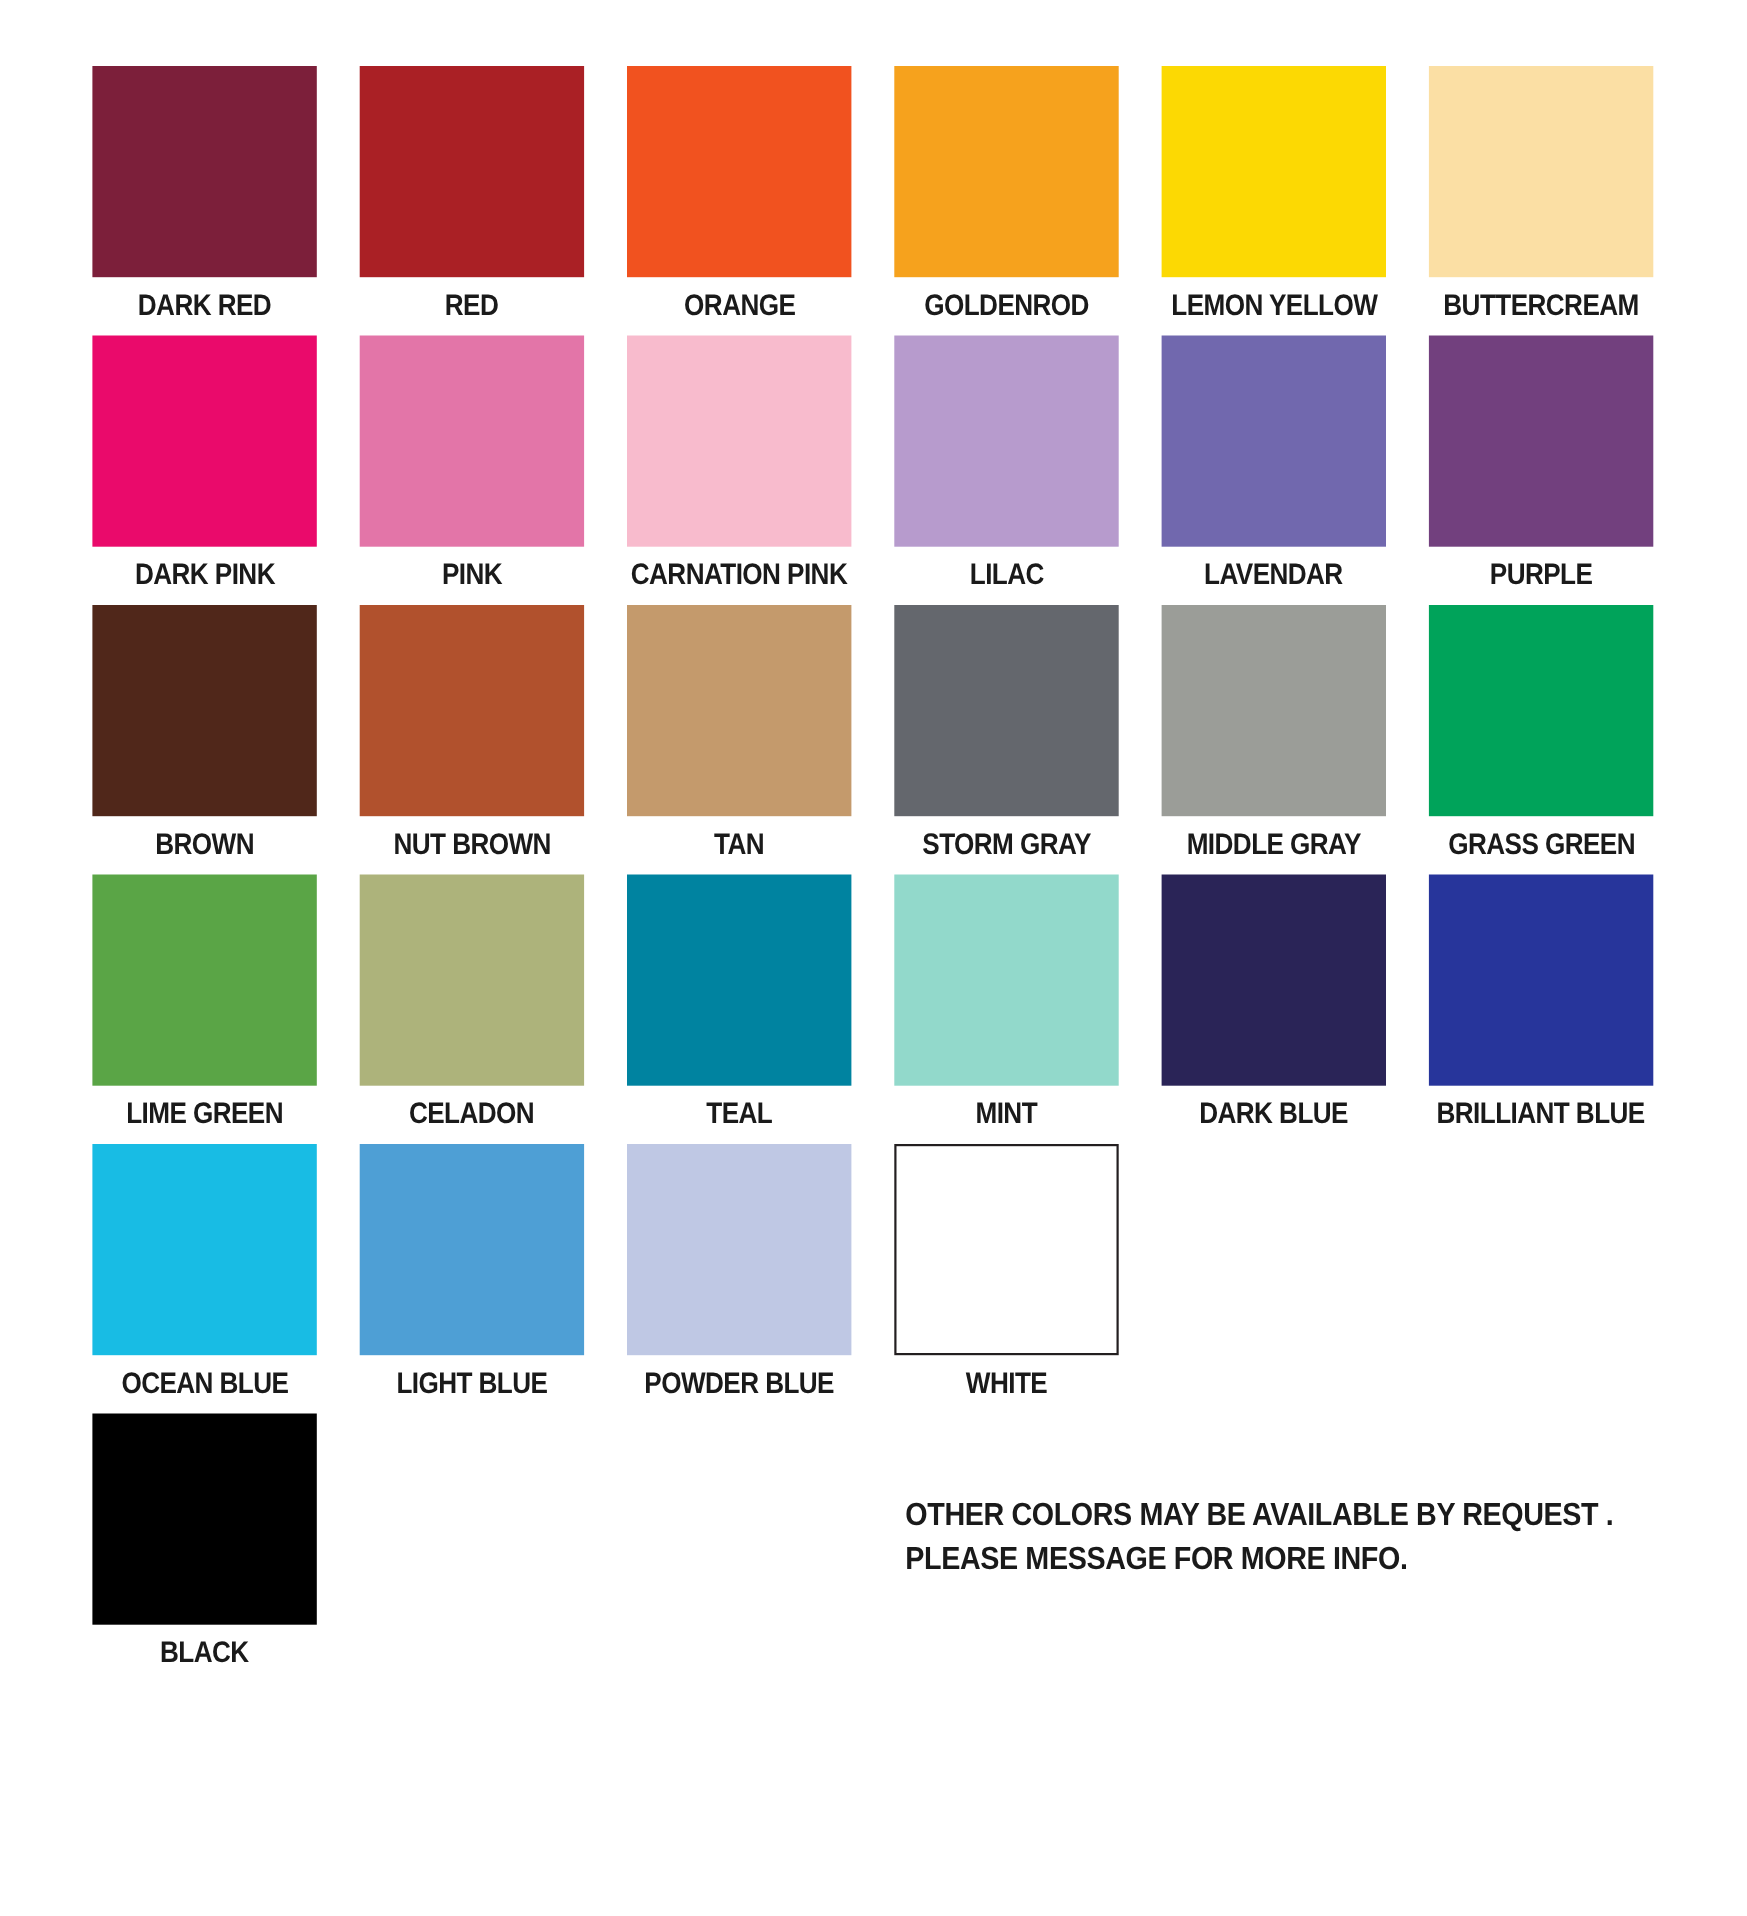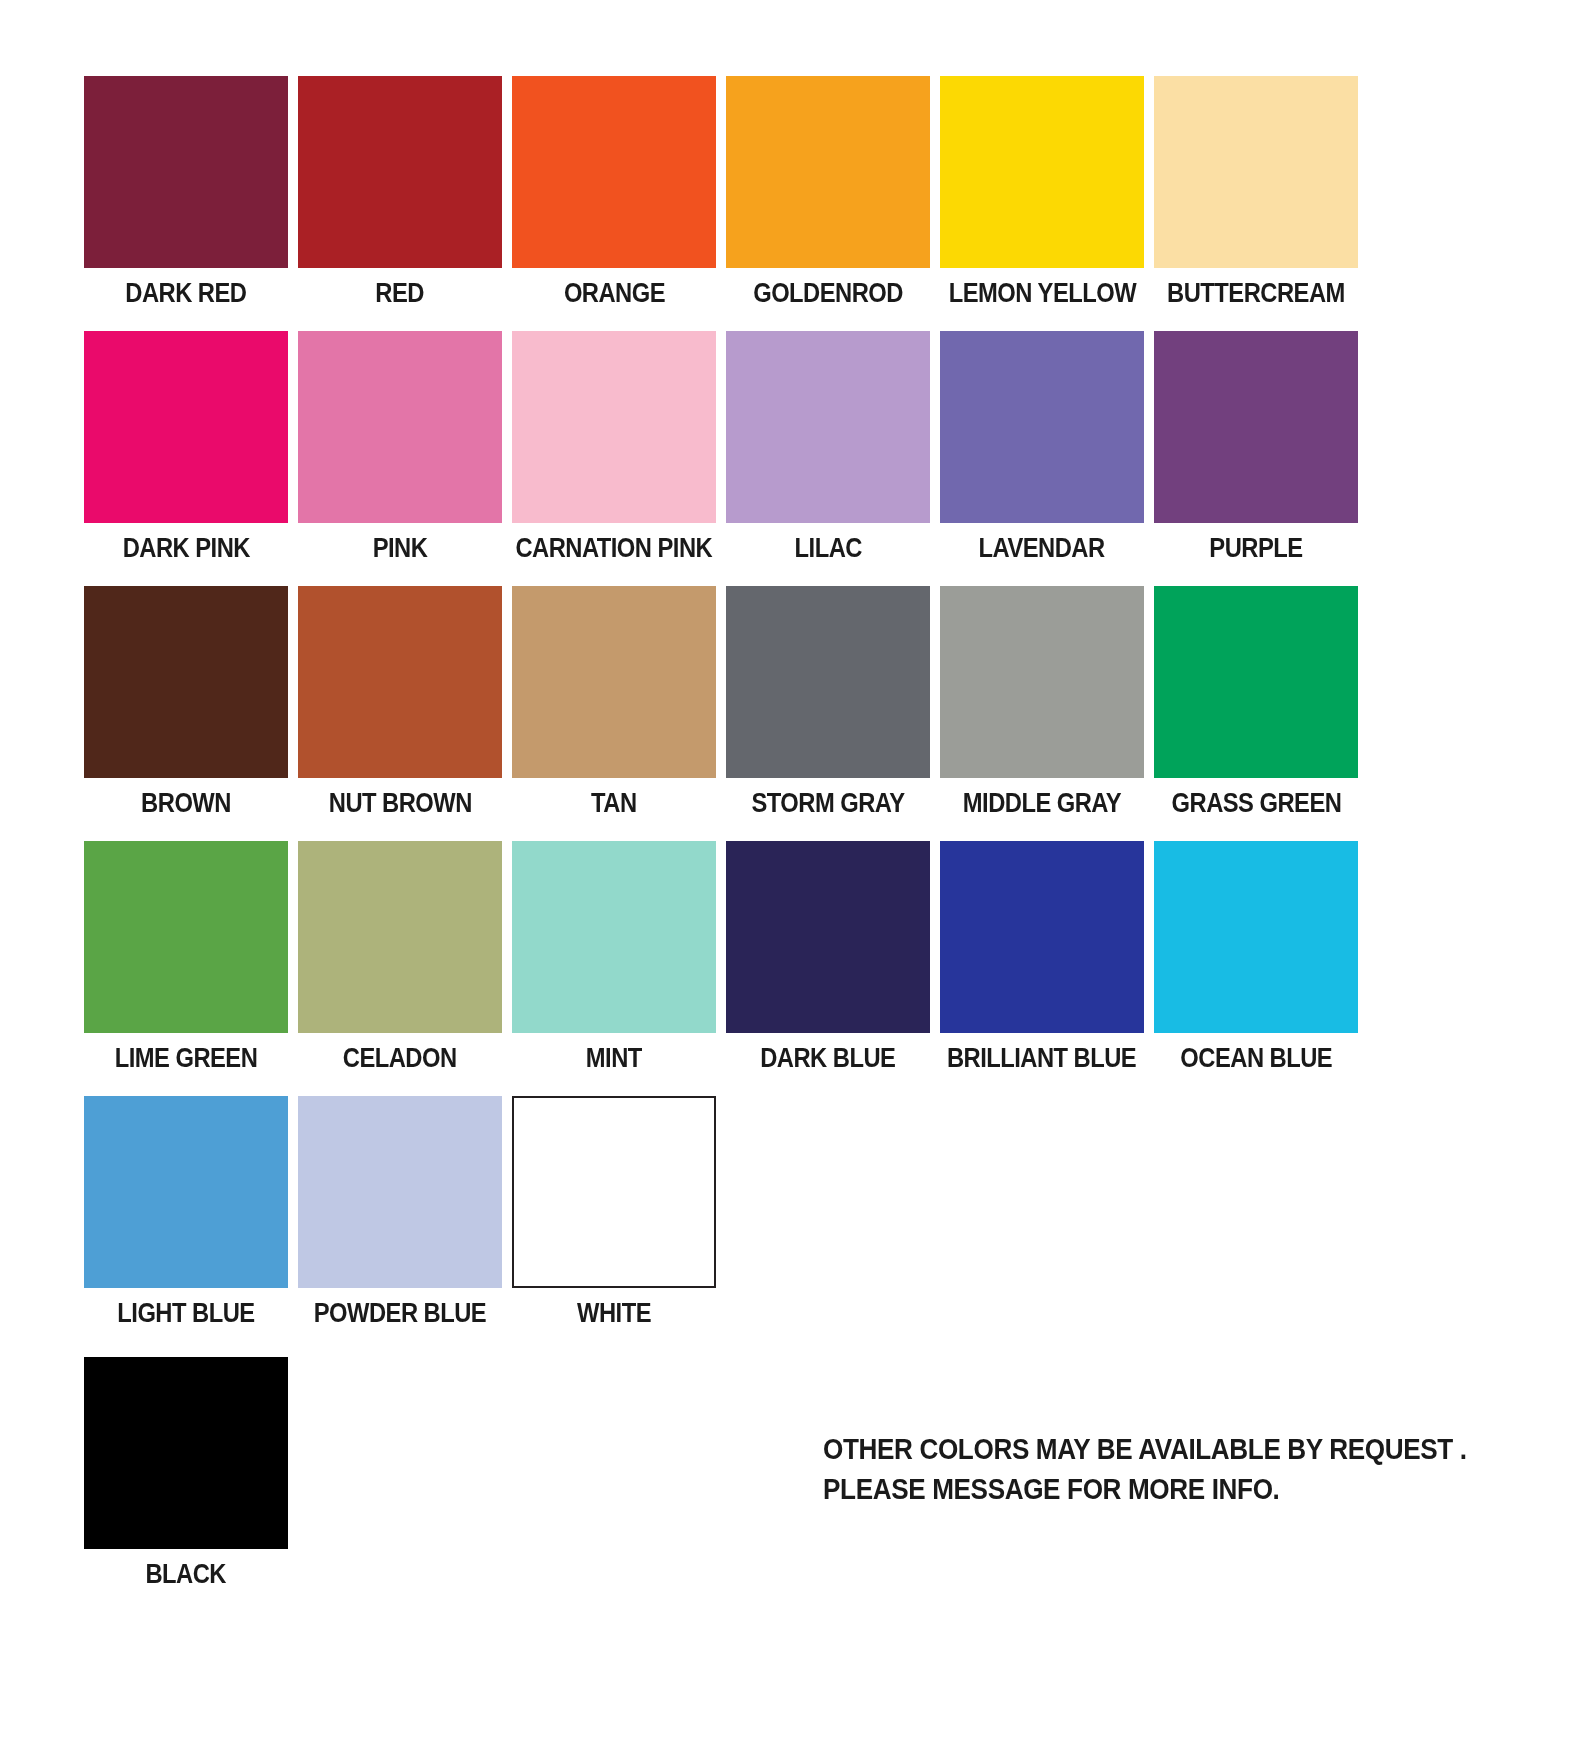--- a/index.html
+++ b/index.html
@@ -20,27 +20,26 @@
     width: 1588px;
     height: 1742px;
     background: #ffffff;
     box-sizing: border-box;
     padding: 60px 0 0 0;
   }
 
   .swatch-grid {
     position: relative;
     width: 1420px;
-    margin: 16px auto;
+    margin: 0 auto;
     display: grid;
     grid-template-columns: repeat(6, 204px);
     grid-auto-rows: 245px;
     column-gap: 39px;
     row-gap: 0px;
-    gap: 10px;
   }
 
   .swatch-cell {
     position: relative;
     width: 204px;
     height: 245px;
     display: flex;
     flex-direction: column;
     align-items: center;
     justify-content: flex-start;
@@ -180,20 +179,24 @@
       </div>
       <div class="swatch-cell">
         <div class="swatch-chip" style="background: rgb(90, 165, 70);"></div>
         <div class="swatch-label">LIME GREEN</div>
       </div>
       <div class="swatch-cell">
         <div class="swatch-chip" style="background: rgb(173, 179, 123);"></div>
         <div class="swatch-label">CELADON</div>
       </div>
       <div class="swatch-cell">
+        <div class="swatch-chip" style="background: rgb(0, 131, 160);"></div>
+        <div class="swatch-label">TEAL</div>
+      </div>
+      <div class="swatch-cell">
         <div class="swatch-chip" style="background: rgb(146, 217, 203);"></div>
         <div class="swatch-label">MINT</div>
       </div>
       <div class="swatch-cell">
         <div class="swatch-chip" style="background: rgb(42, 36, 87);"></div>
         <div class="swatch-label">DARK BLUE</div>
       </div>
       <div class="swatch-cell">
         <div class="swatch-chip" style="background: rgb(39, 53, 155);"></div>
         <div class="swatch-label">BRILLIANT BLUE</div>

